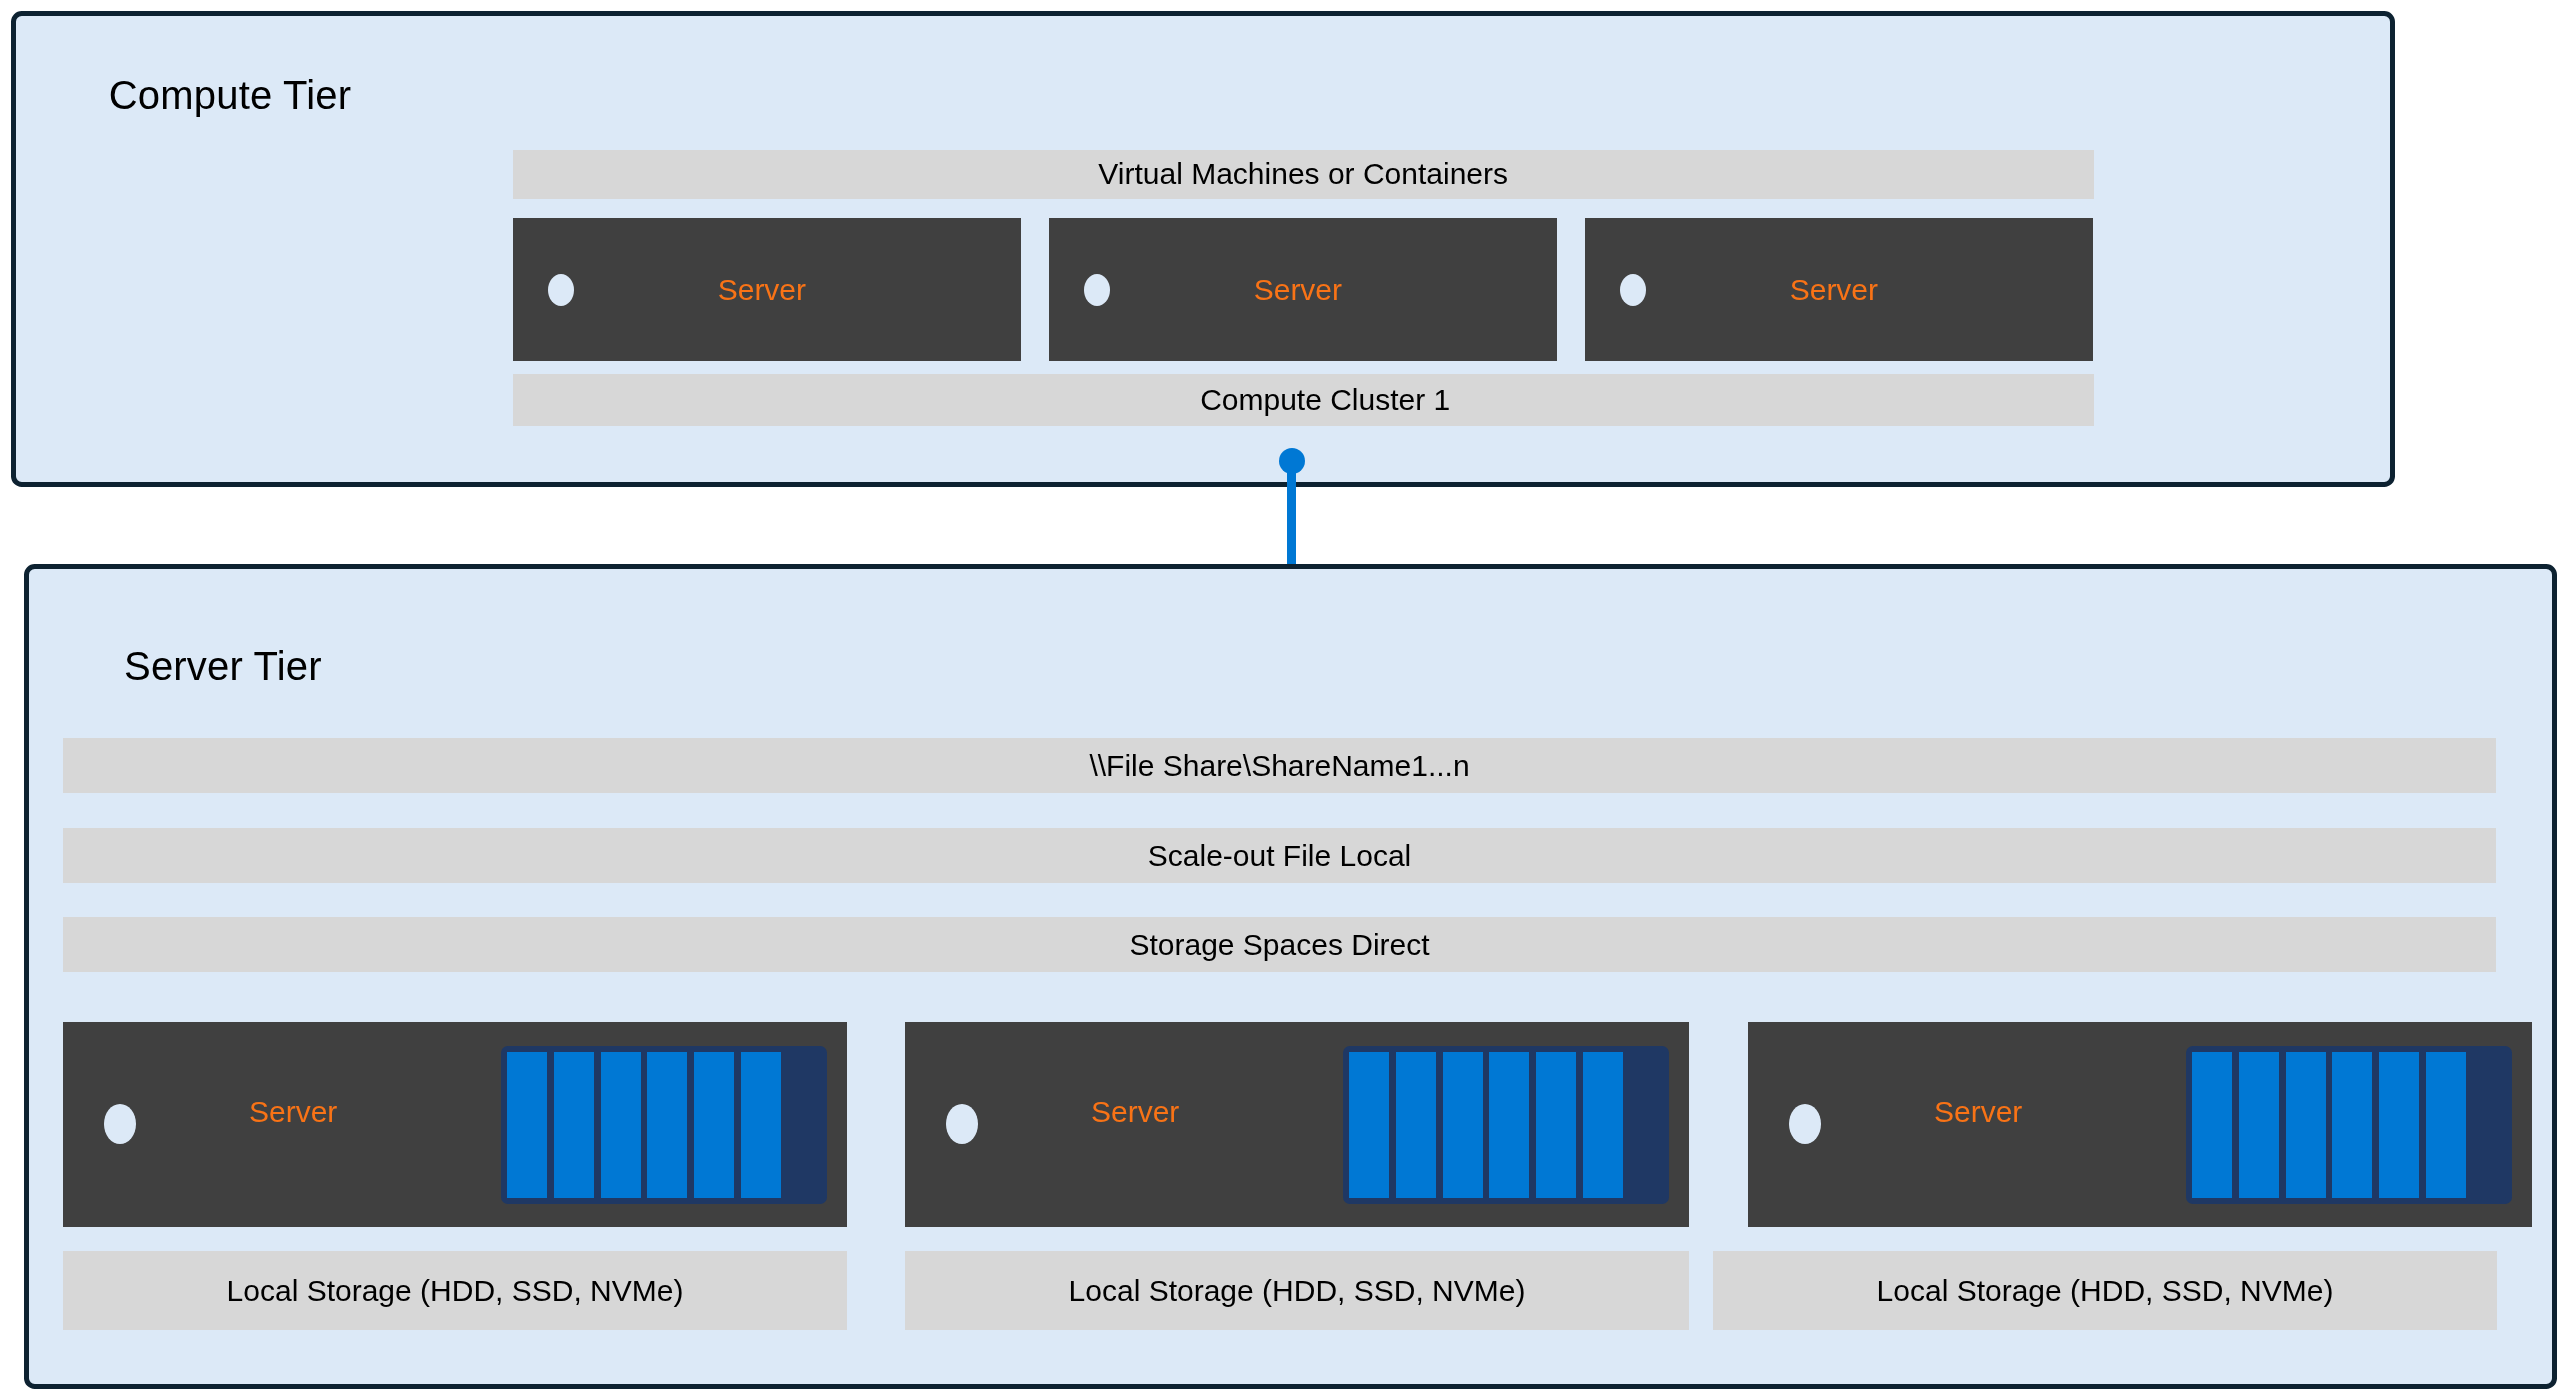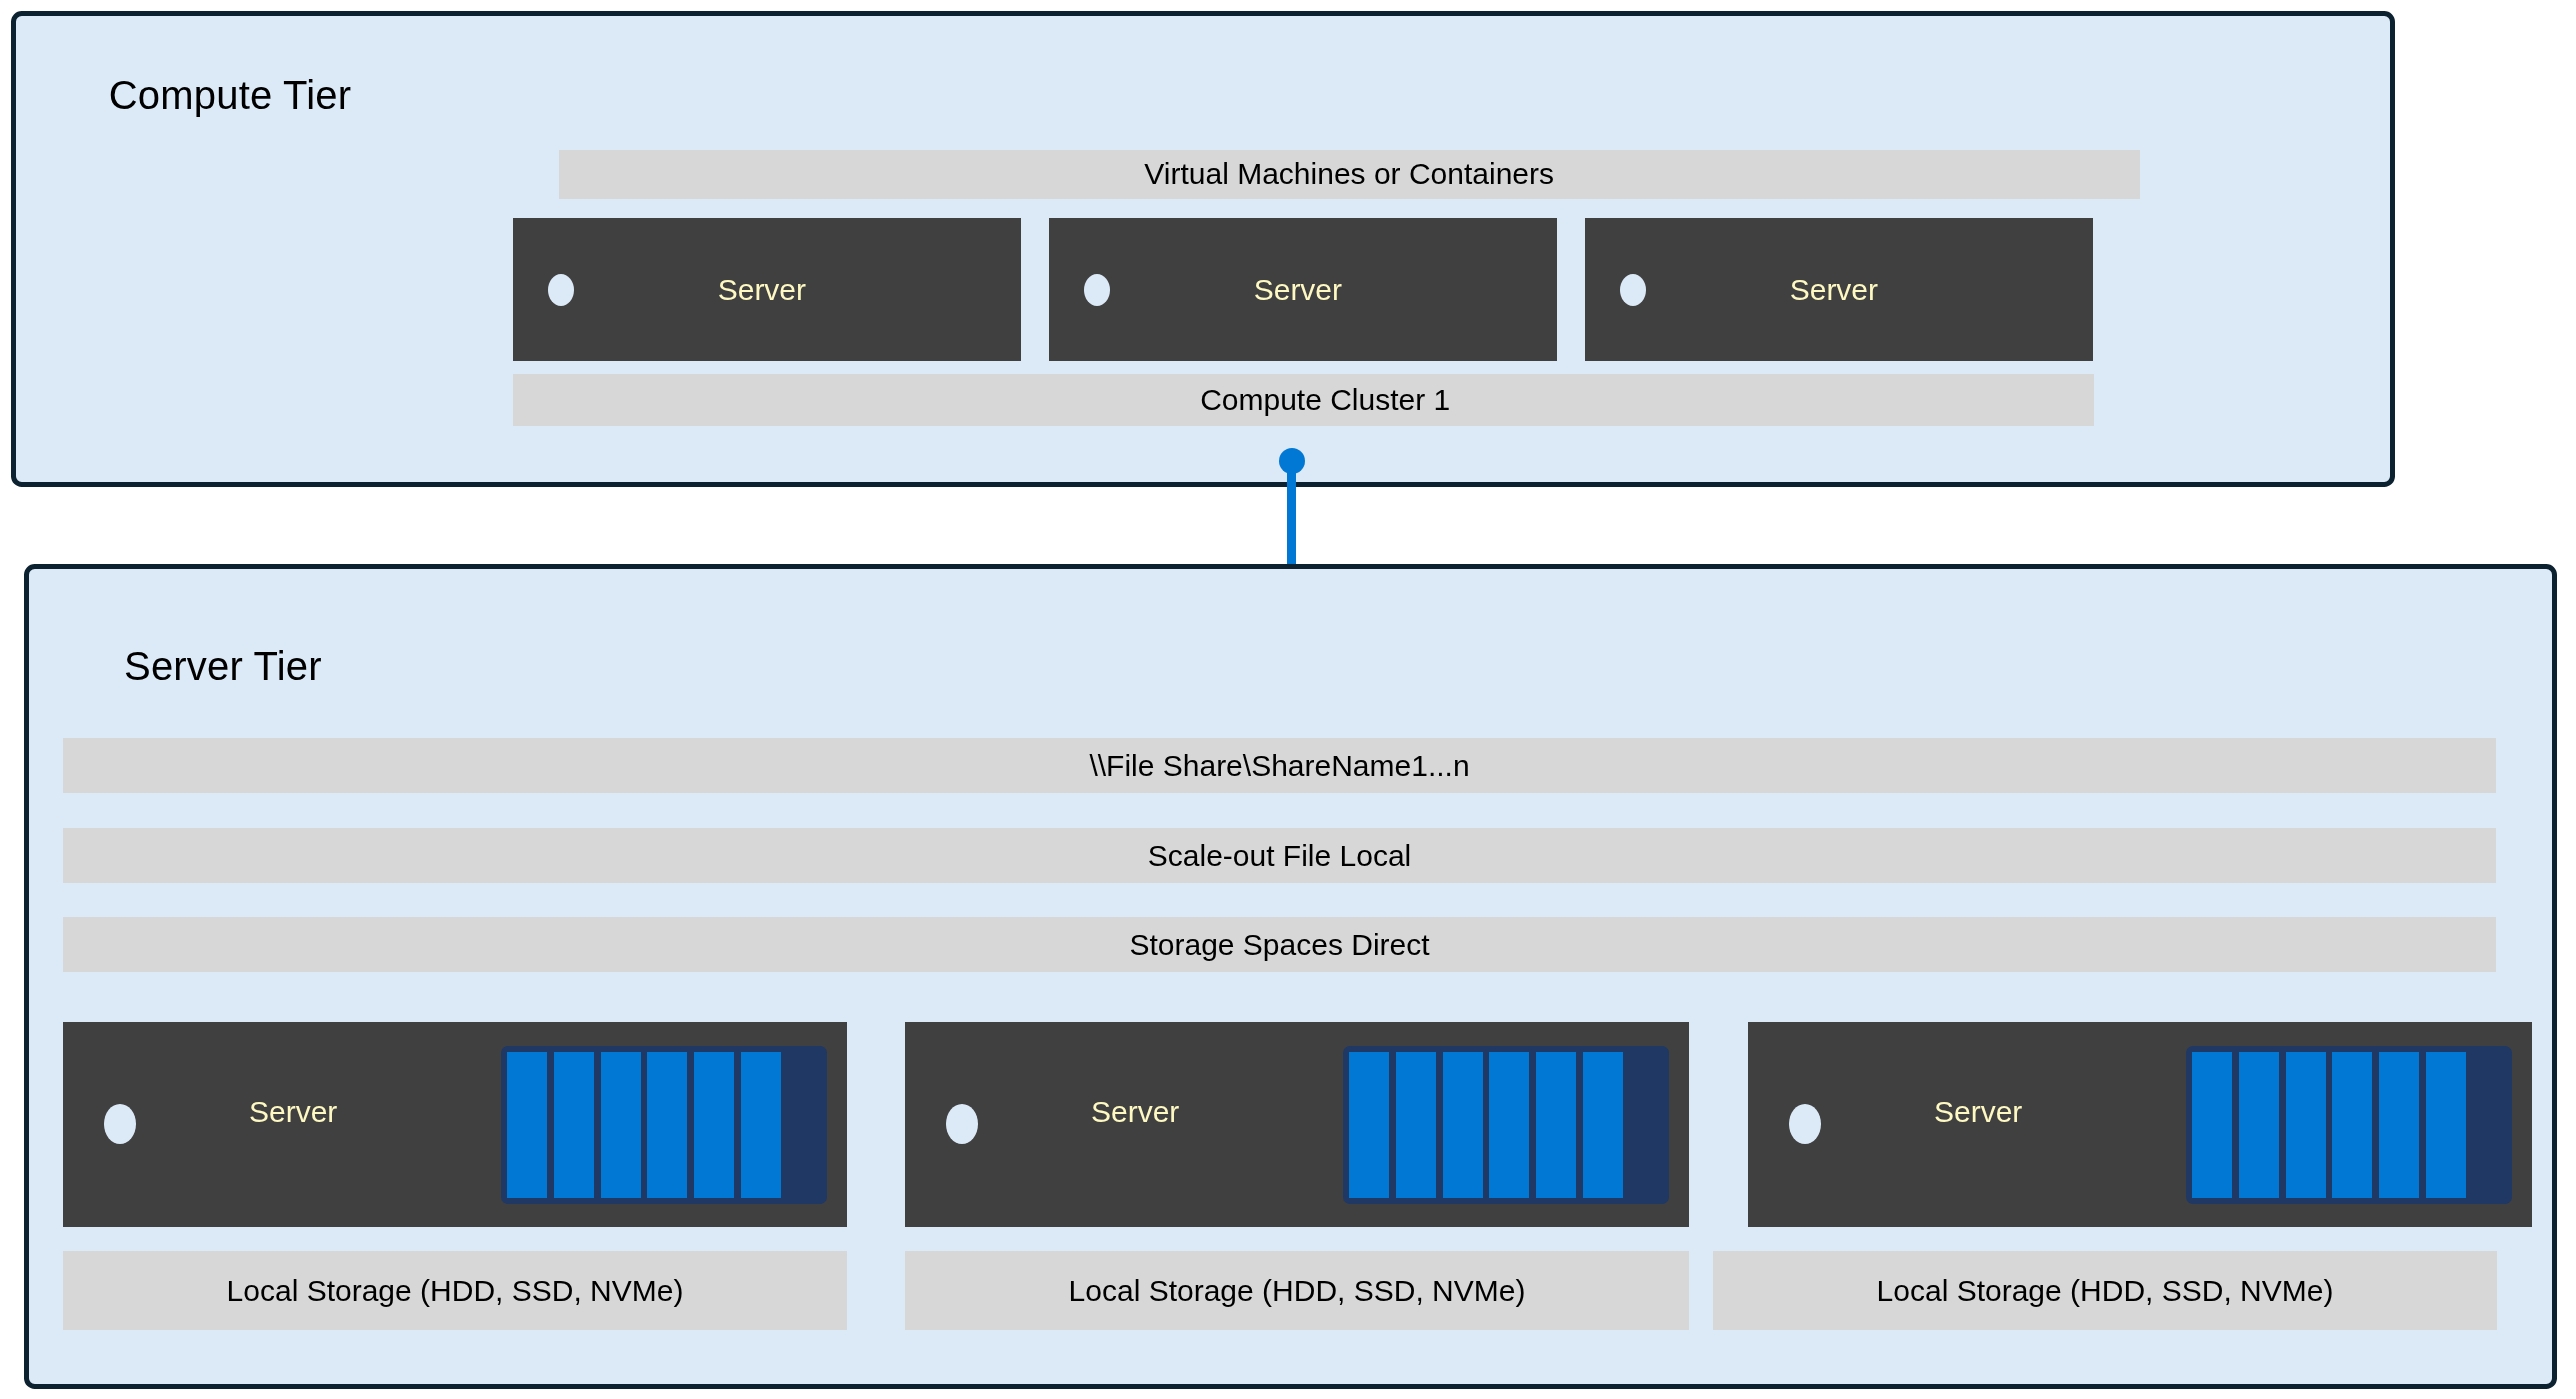--- a/index.html
+++ b/index.html
@@ -71,21 +71,21 @@
     align-items: center;
   }
   .server-dot {
     position: absolute;
     background: #dce9f7;
     border-radius: 50%;
   }
   .server-label {
     position: absolute;
     font-size: 30px;
-    color: #fef9c3;
+    color: #f97316;
     white-space: nowrap;
   }
 
   
   .disk-array {
     position: absolute;
     display: flex;
     background: #1f3864;
     border: 6.8px solid #1f3864;
     border-radius: 6.8px;
@@ -127,21 +127,21 @@
     height: 103px;
   }
 </style>
 </head>
 <body>
 
 <div class="tier" id="compute-tier">
 
   <div class="tier-title" id="compute-tier-title">Compute Tier</div>
 
-  <div class="band" style="left:497px; top:134px; width:1581px; height:49px;margin-left:46px;">
+  <div class="band" style="left:497px; top:134px; width:1581px; height:49px;">
     <span class="band-label">Virtual Machines or Containers</span>
   </div>
 
   <div class="server" style="left:497px; top:202px; width:508px; height:143px;">
     <span class="server-dot" style="left:35px; top:56px; width:26px; height:32px;"></span>
     <span class="server-label" style="left:205px; top:55px;">Server</span>
   </div>
 
   <div class="server" style="left:1033px; top:202px; width:508px; height:143px;">
     <span class="server-dot" style="left:35px; top:56px; width:26px; height:32px;"></span>

